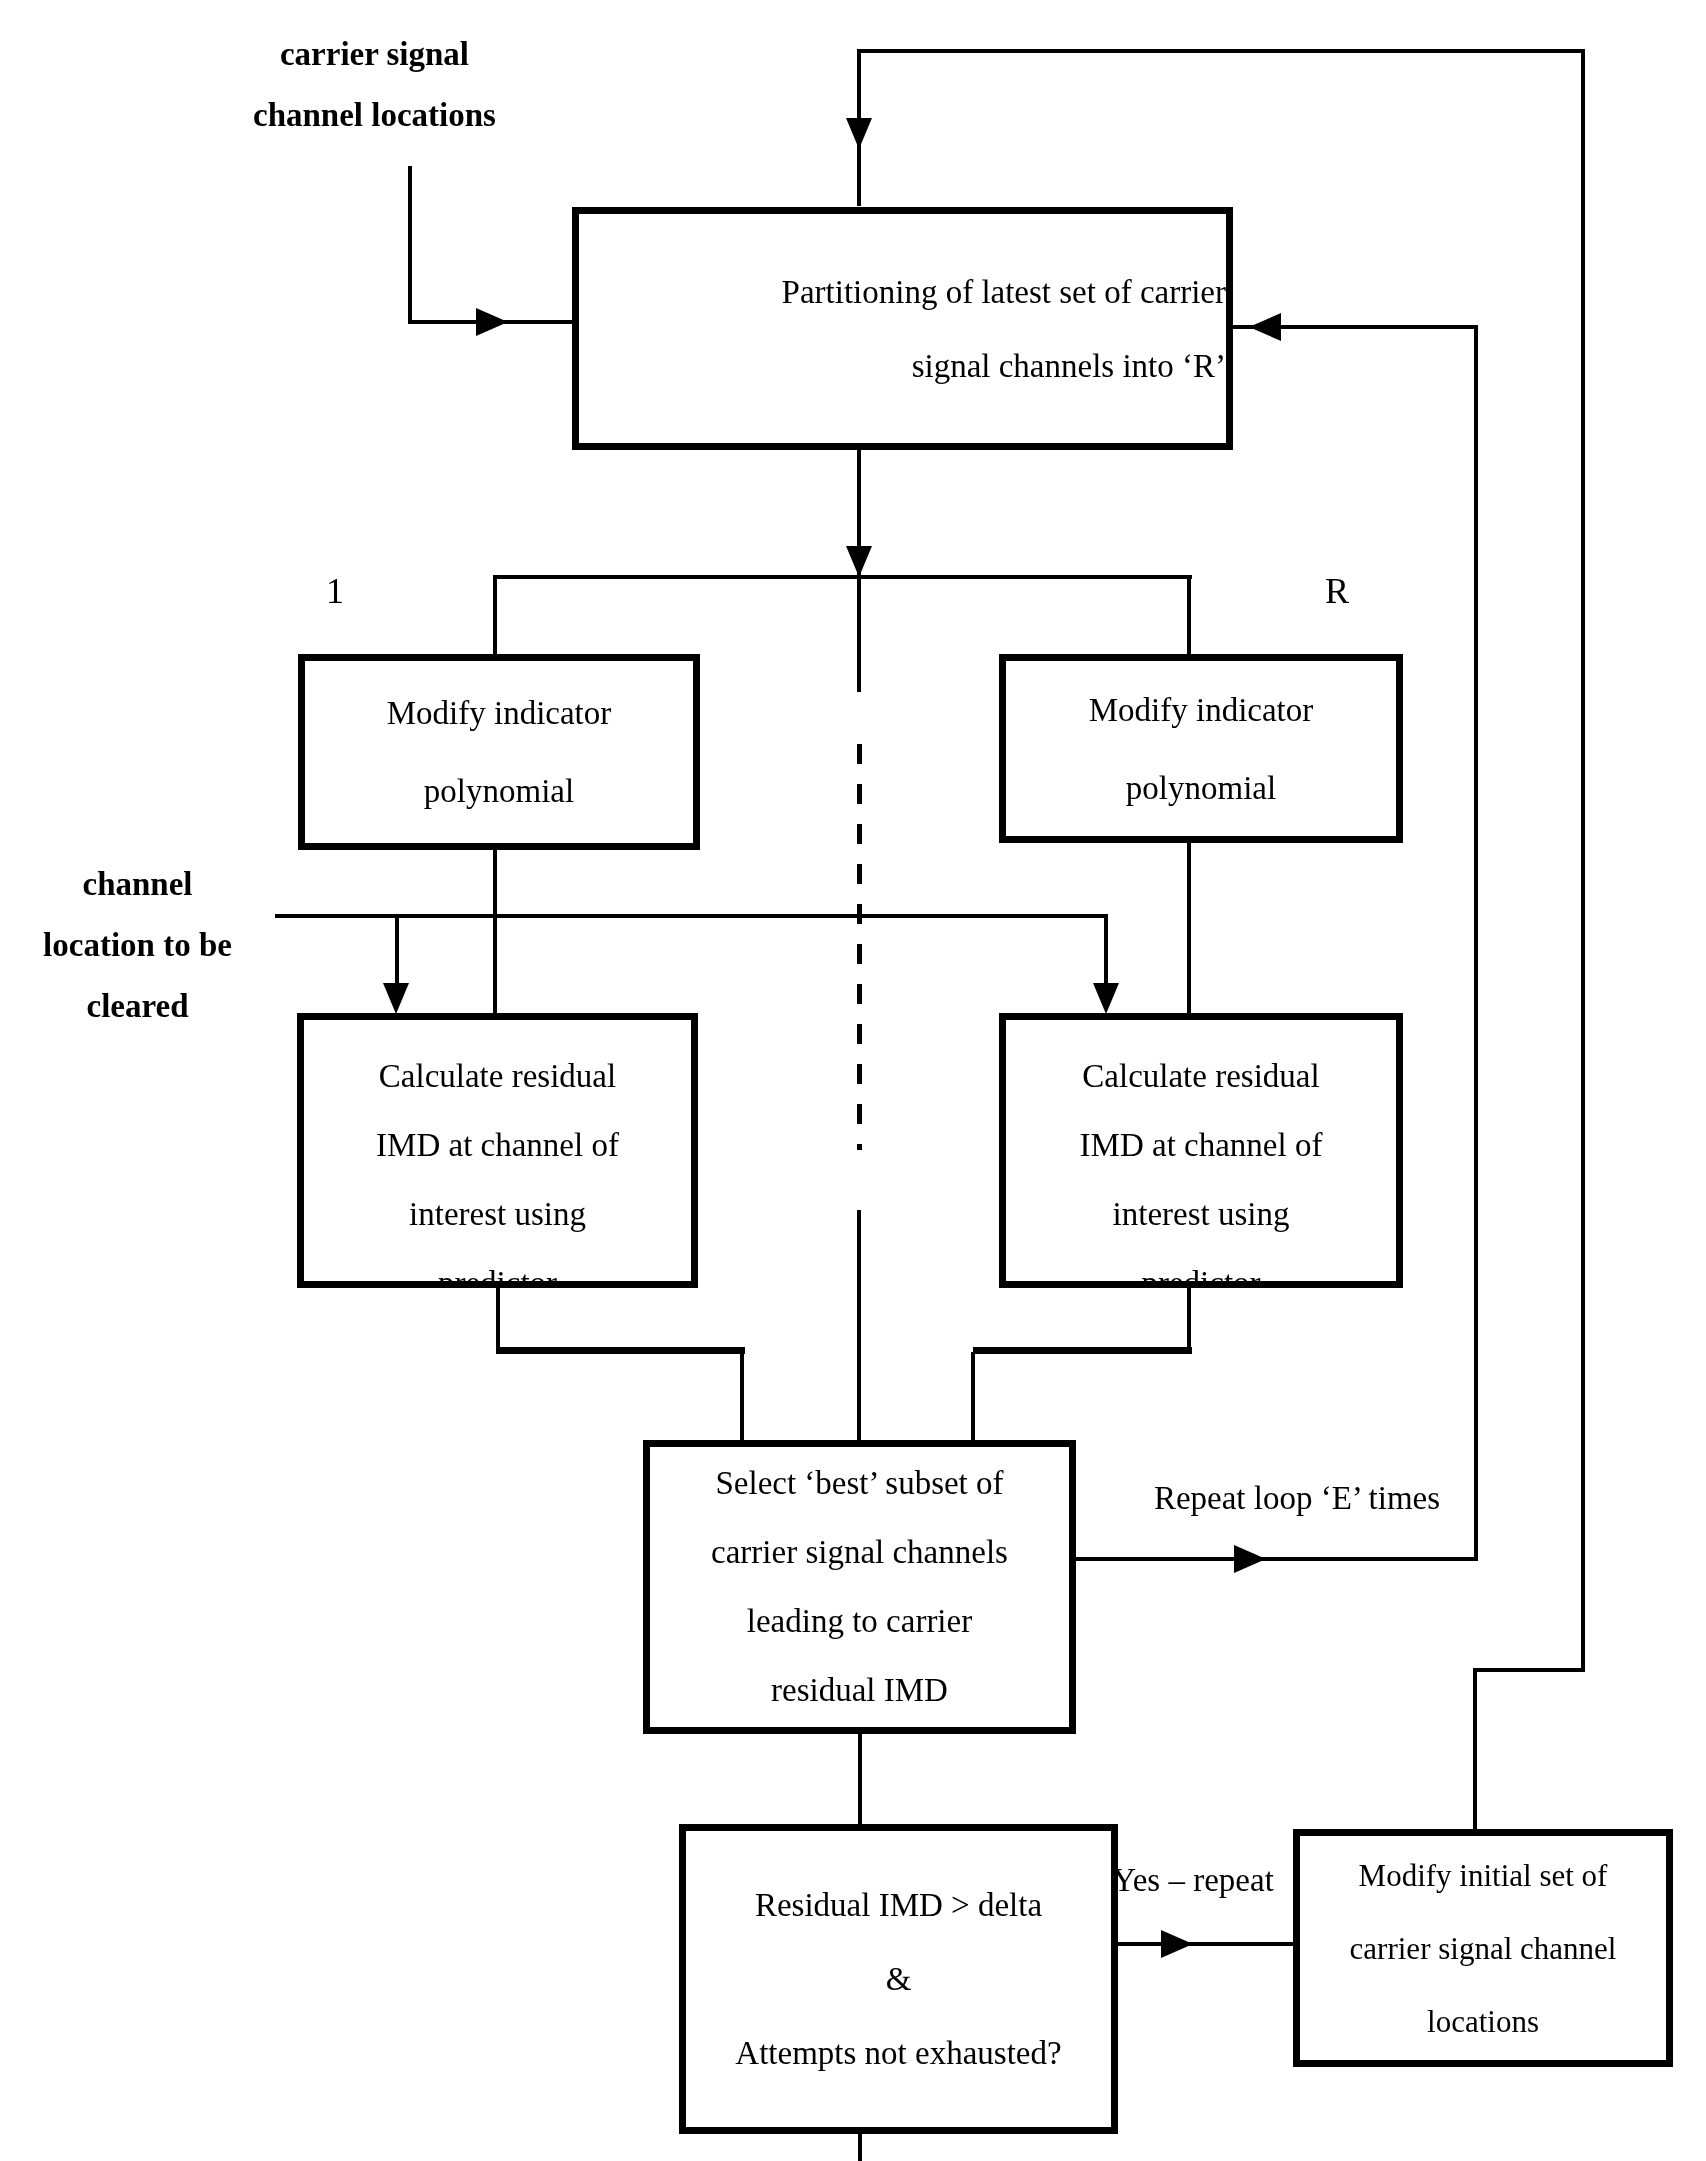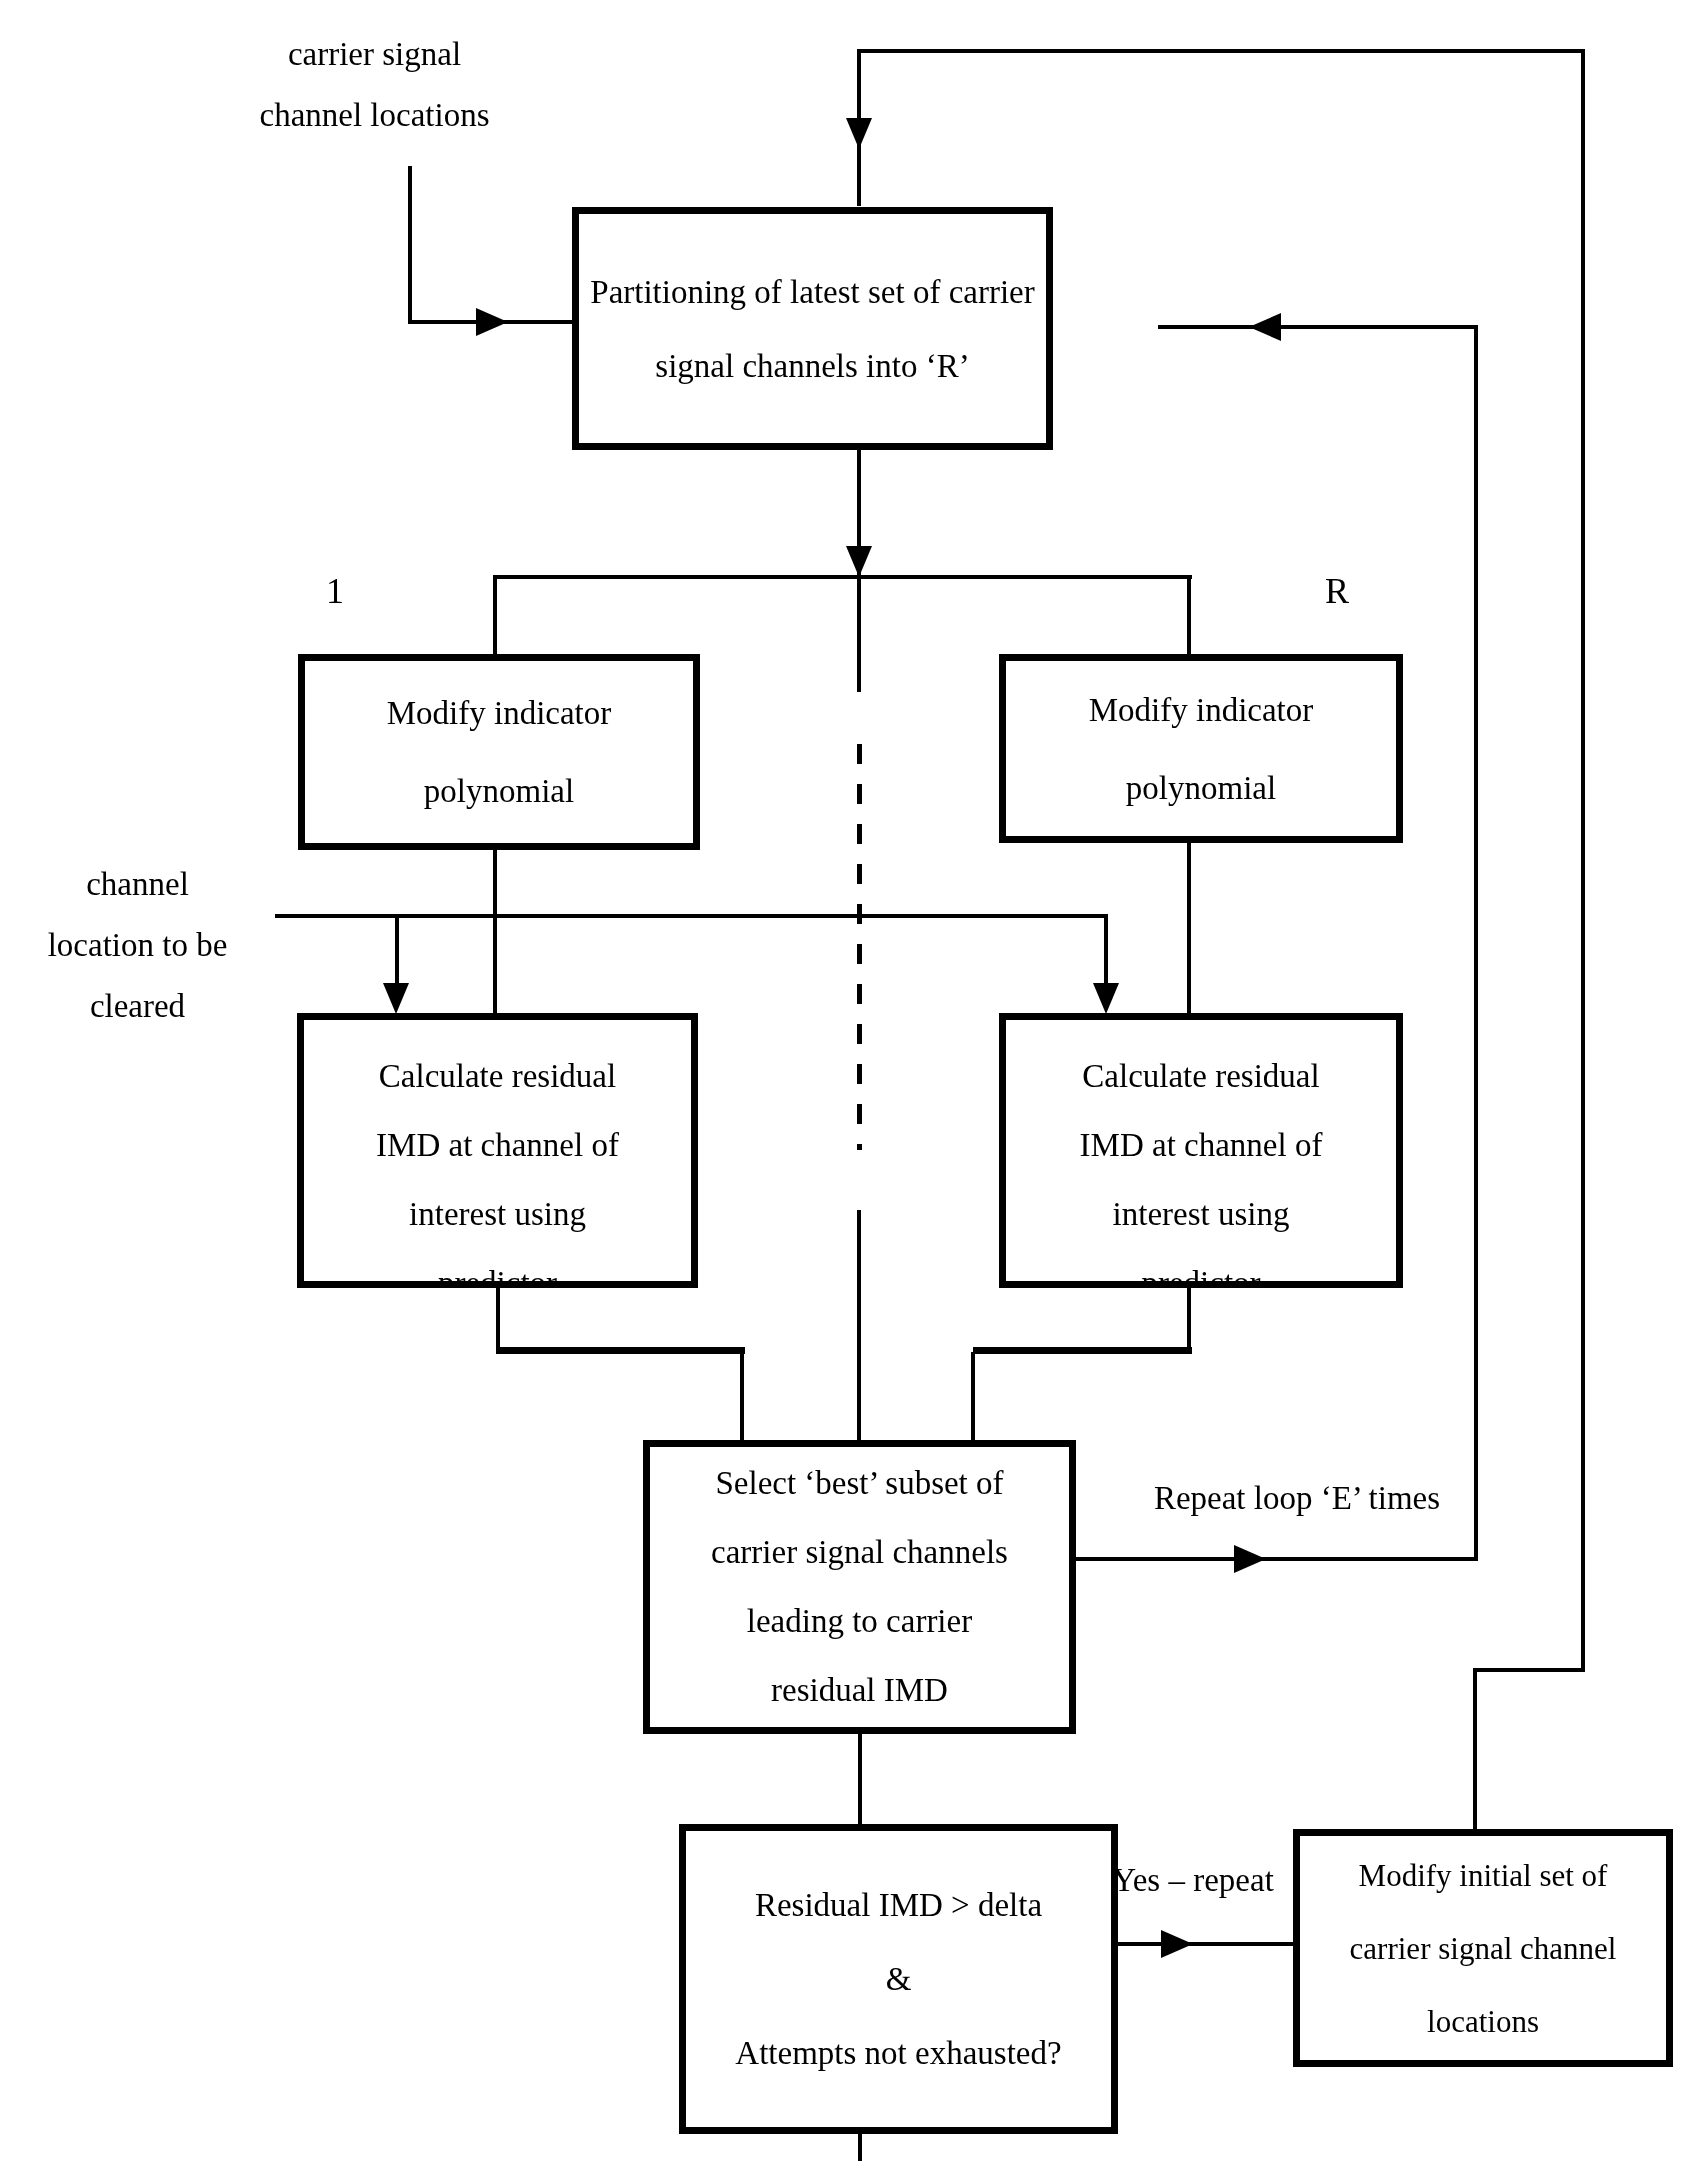--- a/index.html
+++ b/index.html
@@ -40,21 +40,21 @@
   .ar.down  { border-left: 13px solid transparent; border-right: 13px solid transparent; border-top: 31px solid #000000; }
   .ar.right { border-top: 14px solid transparent; border-bottom: 14px solid transparent; border-left: 32px solid #000000; }
   .ar.left  { border-top: 14px solid transparent; border-bottom: 14px solid transparent; border-right: 32px solid #000000; }
   
   .note {
     position: absolute;
     text-align: center;
     font-size: 33px;
     line-height: 61px;
   }
-  .note .bl { display: block; white-space: nowrap; }
+  .note .bl { display: block; white-space: nowrap; font-weight: bold; }
   .idx { position: absolute; font-size: 36px; }
 </style>
 </head>
 <body>
 
 <div class="stage">
 
   <div class="ln" style="left:857px; top:49px; width:727px; height:3.9px;"></div>
   <div class="ln" style="left:1581px; top:49px; width:3.9px; height:1622px;"></div>
   <div class="ln" style="left:1473px; top:1668px; width:112px; height:3.9px;"></div>
@@ -100,21 +100,21 @@
   <div class="ln" style="left:1076px; top:1557px; width:402px; height:3.9px;"></div>
   <div class="ar right" style="left:1234px; top:1545px;"></div>
 
   <div class="ln" style="left:858px; top:1734px; width:3.9px; height:92px;"></div>
 
   <div class="ln" style="left:1079px; top:1942px; width:215px; height:3.9px;"></div>
   <div class="ar right" style="left:1161px; top:1930px;"></div>
 
   <div class="ln" style="left:858px; top:2071px; width:3.9px; height:131px;"></div>
 
-  <div class="fbox center" style="left:572px; top:207px; width:481px; height:243px; line-height:74px;">
+  <div class="fbox center" style="left:572px; top:207px; width:661px; height:243px; line-height:74px;align-items:flex-end;">
     <span class="bl">Partitioning of latest set of carrier</span>
     <span class="bl">signal channels into ‘R’</span>
   </div>
 
   <div class="fbox center" style="left:298px; top:654px; width:402px; height:196px; line-height:78px;">
     <span class="bl">Modify indicator</span>
     <span class="bl">polynomial</span>
   </div>
 
   <div class="fbox center" style="left:999px; top:654px; width:404px; height:189px; line-height:78px;">

